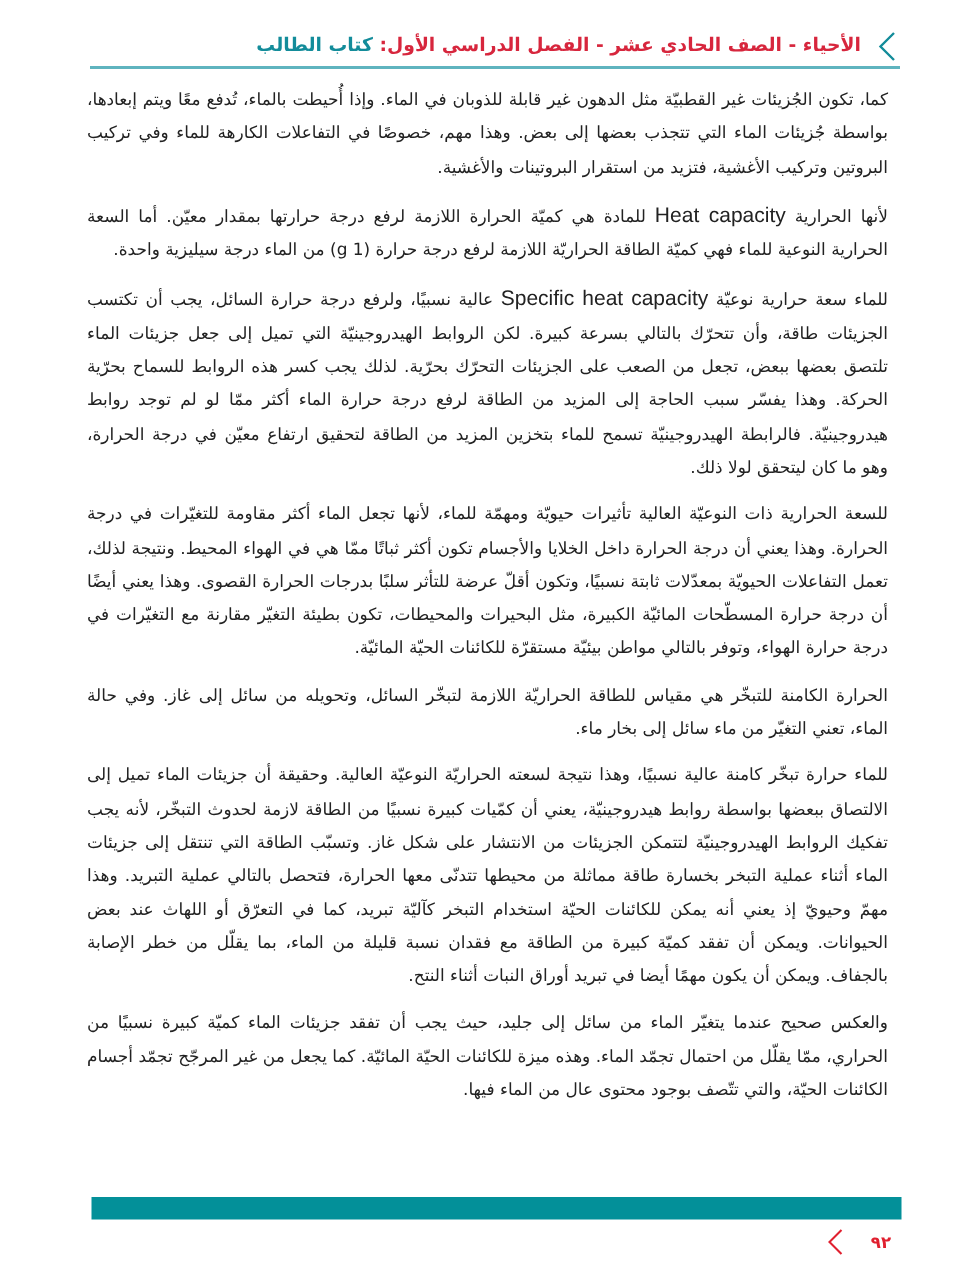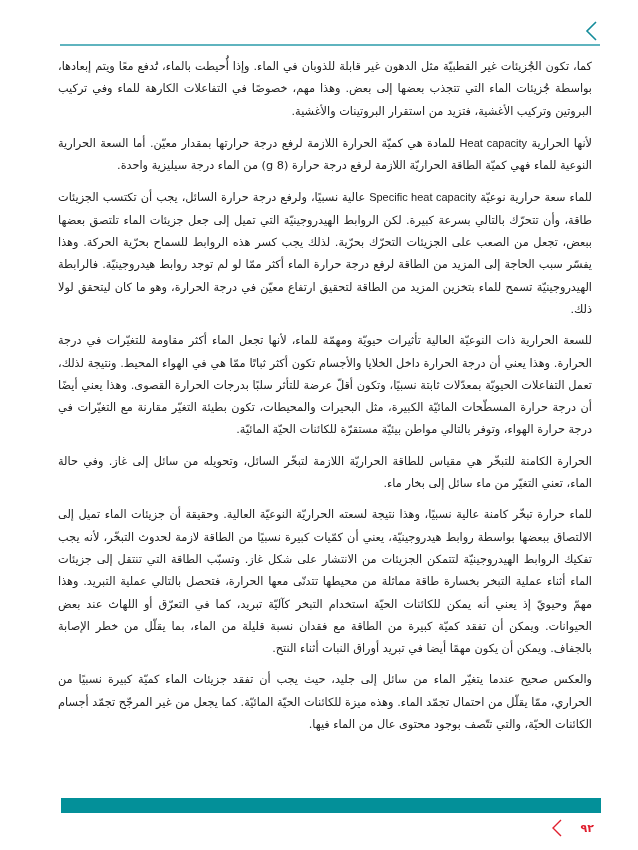--- a/index.html
+++ b/index.html
@@ -7,41 +7,44 @@
   .header { position: absolute; top: 18px; left: 60px; right: 38px; height: 28px; direction: rtl; }
   .header-chevron { position: absolute; right: 0; top: 2px; width: 16px; height: 22px; }
   .header-title { position: absolute; right: 26px; top: 4px; font-size: 12.5px; font-weight: bold; white-space: nowrap; }
   .header-title .red { color: #d7263d; }
   .header-title .teal { color: #138c9a; }
   .header-line { position: absolute; left: 0; right: 0; bottom: 0; height: 2px; background: #5fb4bf; }
 
   .content { position: absolute; top: 56px; left: 58px; right: 46px; direction: rtl; text-align: justify; color: #222; }
   p { margin: 0 0 9px 0; font-size: 11.3px; line-height: 22.3px; font-family: "DejaVu Sans", sans-serif; text-align-last: right; }
   h2 { margin: 12px 0 2px 0; font-size: 17px; line-height: 24px; color: #e0202f; font-weight: bold; font-family: "DejaVu Sans", sans-serif; }
-  .latin { font-family: "Liberation Sans", sans-serif; font-size: 11px; }
+  .latin { font-family: "Liberation Sans", sans-serif; font-size: 14px; }
 
   .footer-bar { position: absolute; top: 798px; left: 61px; width: 540px; height: 15px; background: #039099; }
   .footer-pager { position: absolute; top: 818px; right: 44px; direction: rtl; display: flex; align-items: center; gap: 18px; }
   .page-number { color: #e0202f; font-size: 11px; font-weight: bold; }
   .footer-chevron { width: 12px; height: 20px; }
 </style>
 </head>
 <body>
 
 <div class="header">
   <svg class="header-chevron" viewBox="0 0 16 22">
     <polyline points="12,2 3,11 12,20" fill="none" stroke="#138c9a" stroke-width="1.6"></polyline>
   </svg>
+  <div class="header-title">
+    <span class="red">الأحياء - الصف الحادي عشر - الفصل الدراسي الأول: </span><span class="teal">كتاب الطالب</span>
+  </div>
   <div class="header-line"></div>
 </div>
 
 <div class="content">
   <p>كما، تكون الجُزيئات غير القطبيّة مثل الدهون غير قابلة للذوبان في الماء. وإذا أُحيطت بالماء، تُدفع معًا ويتم إبعادها، بواسطة جُزيئات الماء التي تتجذب بعضها إلى بعض. وهذا مهم، خصوصًا في التفاعلات الكارهة للماء وفي تركيب البروتين وتركيب الأغشية، فتزيد من استقرار البروتينات والأغشية.</p>
 
-  <p><span>لأنها الحرارية </span><span class="latin">Heat capacity</span><span> للمادة هي كميّة الحرارة اللازمة لرفع درجة حرارتها بمقدار معيّن. أما السعة الحرارية النوعية للماء فهي كميّة الطاقة الحراريّة اللازمة لرفع درجة حرارة (8 g) من الماء درجة سيليزية واحدة.</span></p>
+  <p><span>لأنها الحرارية </span><span class="latin">Heat capacity</span><span> للمادة هي كميّة الحرارة اللازمة لرفع درجة حرارتها بمقدار معيّن. أما السعة الحرارية النوعية للماء فهي كميّة الطاقة الحراريّة اللازمة لرفع درجة حرارة (1 g) من الماء درجة سيليزية واحدة.</span></p>
   <p><span>للماء سعة حرارية نوعيّة </span><span class="latin">Specific heat capacity</span><span> عالية نسبيًا، ولرفع درجة حرارة السائل، يجب أن تكتسب الجزيئات طاقة، وأن تتحرّك بالتالي بسرعة كبيرة. لكن الروابط الهيدروجينيّة التي تميل إلى جعل جزيئات الماء تلتصق بعضها ببعض، تجعل من الصعب على الجزيئات التحرّك بحرّية. لذلك يجب كسر هذه الروابط للسماح بحرّية الحركة. وهذا يفسّر سبب الحاجة إلى المزيد من الطاقة لرفع درجة حرارة الماء أكثر ممّا لو لم توجد روابط هيدروجينيّة. فالرابطة الهيدروجينيّة تسمح للماء بتخزين المزيد من الطاقة لتحقيق ارتفاع معيّن في درجة الحرارة، وهو ما كان ليتحقق لولا ذلك.</span></p>
   <p>للسعة الحرارية ذات النوعيّة العالية تأثيرات حيويّة ومهمّة للماء، لأنها تجعل الماء أكثر مقاومة للتغيّرات في درجة الحرارة. وهذا يعني أن درجة الحرارة داخل الخلايا والأجسام تكون أكثر ثباتًا ممّا هي في الهواء المحيط. ونتيجة لذلك، تعمل التفاعلات الحيويّة بمعدّلات ثابتة نسبيًا، وتكون أقلّ عرضة للتأثر سلبًا بدرجات الحرارة القصوى. وهذا يعني أيضًا أن درجة حرارة المسطّحات المائيّة الكبيرة، مثل البحيرات والمحيطات، تكون بطيئة التغيّر مقارنة مع التغيّرات في درجة حرارة الهواء، وتوفر بالتالي مواطن بيئيّة مستقرّة للكائنات الحيّة المائيّة.</p>
 
   <p>الحرارة الكامنة للتبخّر هي مقياس للطاقة الحراريّة اللازمة لتبخّر السائل، وتحويله من سائل إلى غاز. وفي حالة الماء، تعني التغيّر من ماء سائل إلى بخار ماء.</p>
   <p>للماء حرارة تبخّر كامنة عالية نسبيًا، وهذا نتيجة لسعته الحراريّة النوعيّة العالية. وحقيقة أن جزيئات الماء تميل إلى الالتصاق ببعضها بواسطة روابط هيدروجينيّة، يعني أن كمّيات كبيرة نسبيًا من الطاقة لازمة لحدوث التبخّر، لأنه يجب تفكيك الروابط الهيدروجينيّة لتتمكن الجزيئات من الانتشار على شكل غاز. وتسبّب الطاقة التي تنتقل إلى جزيئات الماء أثناء عملية التبخر بخسارة طاقة مماثلة من محيطها تتدنّى معها الحرارة، فتحصل بالتالي عملية التبريد. وهذا مهمّ وحيويّ إذ يعني أنه يمكن للكائنات الحيّة استخدام التبخر كآليّة تبريد، كما في التعرّق أو اللهاث عند بعض الحيوانات. ويمكن أن تفقد كميّة كبيرة من الطاقة مع فقدان نسبة قليلة من الماء، بما يقلّل من خطر الإصابة بالجفاف. ويمكن أن يكون مهمًا أيضا في تبريد أوراق النبات أثناء النتح.</p>
   <p>والعكس صحيح عندما يتغيّر الماء من سائل إلى جليد، حيث يجب أن تفقد جزيئات الماء كميّة كبيرة نسبيًا من الحراري، ممّا يقلّل من احتمال تجمّد الماء. وهذه ميزة للكائنات الحيّة المائيّة. كما يجعل من غير المرجّح تجمّد أجسام الكائنات الحيّة، والتي تتّصف بوجود محتوى عال من الماء فيها.</p>
 </div>
 
 <div class="footer-bar"></div>
 <div class="footer-pager">

